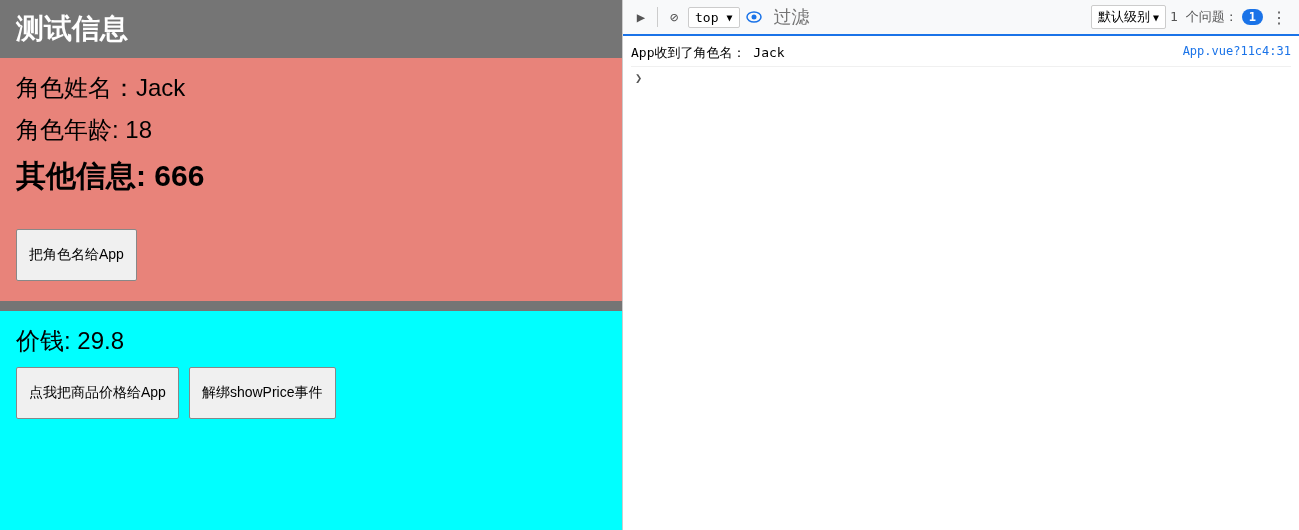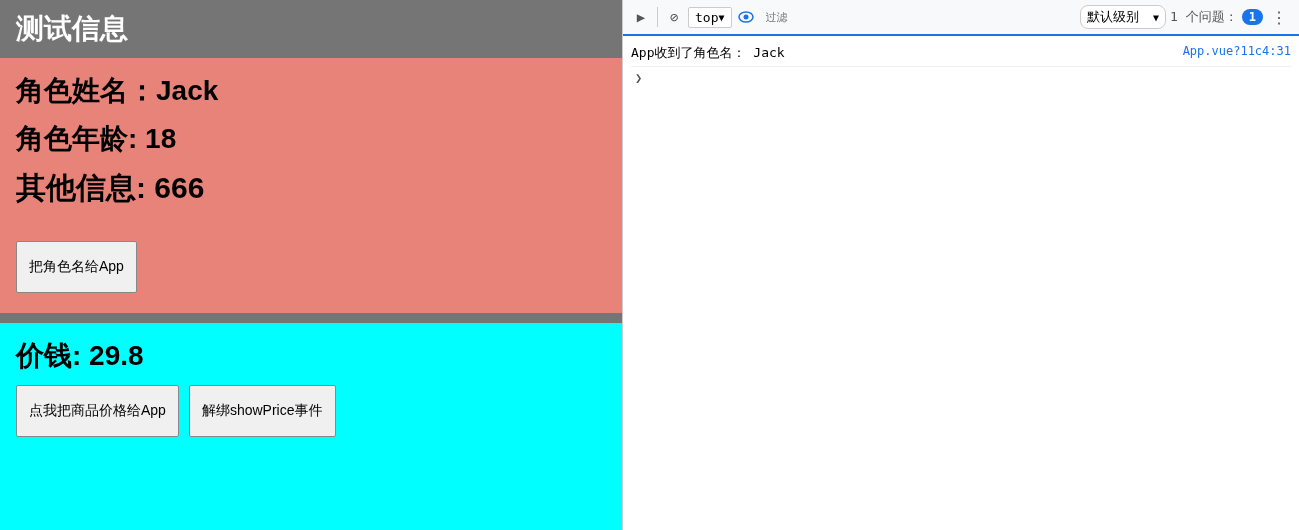--- a/index.html
+++ b/index.html
@@ -28,22 +28,22 @@
       flex-shrink: 0;
     }
 
     .section-cyan {
       background: #00ffff;
       padding: 14px 16px 20px 16px;
       flex: 1;
     }
 
     .info-line {
-      font-size: 28px;
-      font-weight: bold;
+      font-size: 24px;
+      font-weight: normal;
       margin-bottom: 10px;
       color: #000;
     }
 
     .info-line-large {
       font-size: 30px;
       font-weight: bold;
       margin-bottom: 32px;
       color: #000;
     }
@@ -99,51 +99,51 @@
       justify-content: center;
       color: #555;
       font-size: 14px;
       cursor: pointer;
       border-radius: 2px;
     }
 
     .top-select {
       display: flex;
       align-items: center;
-      gap: 0;
+      gap: 8px;
       padding: 2px 6px;
       border: 1px solid #ccc;
       border-radius: 2px;
       cursor: pointer;
       background: #fff;
       font-size: 13px;
       color: #000;
     }
 
     .eye-icon-active {
       color: #1a73e8;
     }
 
     .filter-input {
       flex: 1;
       border: none;
       outline: none;
-      font-size: 11px;
+      font-size: 18px;
       padding: 2px 6px;
       background: transparent;
       color: #555;
     }
 
     .level-select {
       display: flex;
       align-items: center;
-      gap: 14px;
+      gap: 3px;
       padding: 2px 6px;
       border: 1px solid #ccc;
-      border-radius: 8px;
+      border-radius: 2px;
       cursor: pointer;
       font-size: 13px;
       background: #fff;
     }
 
     .issue-badge {
       display: flex;
       align-items: center;
       gap: 4px;
       font-size: 13px;

